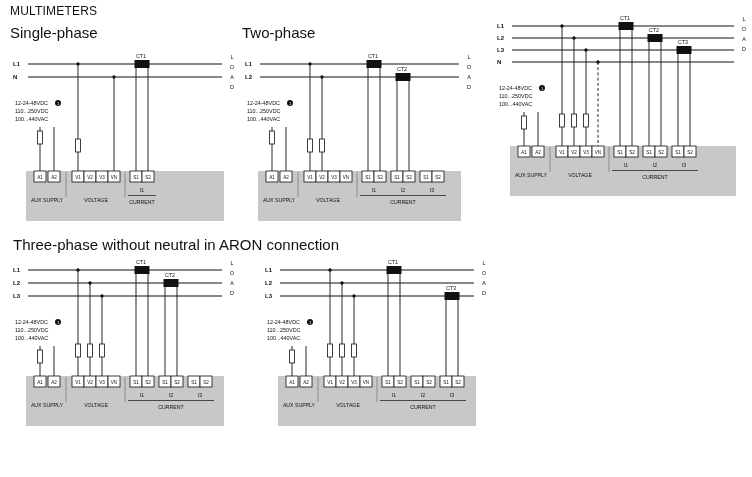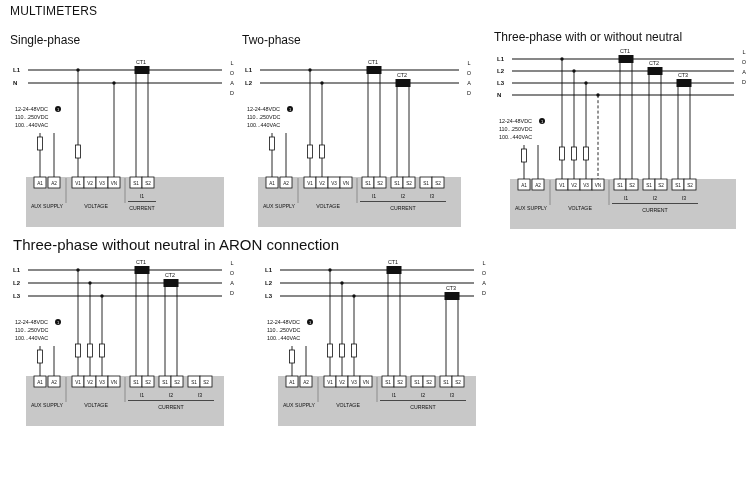--- a/index.html
+++ b/index.html
@@ -1,20 +1,20 @@
 <!DOCTYPE html>
 <html><head>
 <meta charset="utf-8">
 <style>
   html,body{margin:0;padding:0}
   body{width:752px;height:477px;background:#ffffff;position:relative;overflow:hidden;
        font-family:"Liberation Sans",sans-serif;color:#111}
   .heading{position:absolute;left:10px;top:4px;font-size:12px;font-weight:normal;letter-spacing:.2px}
   .dg{position:absolute}
-  .dg-title{font-size:12px;margin:16px 0 3px 2px;white-space:nowrap}
+  .dg-title{font-size:15px;margin:7px 0 3px 2px;white-space:nowrap}
   .section-title{position:absolute;left:13px;top:236px;font-size:15px;white-space:nowrap}
   svg{display:block}
 </style>
 </head>
 <body>
 
 <div class="heading">MULTIMETERS</div>
 
 <div class="dg" style="left:8px;top:17px">
   <div class="dg-title">Single-phase</div>
@@ -163,21 +163,20 @@
         <text x="133" y="13.5" font-size="5.4" text-anchor="middle" fill="#111">CT1</text>
         <line x1="157" y1="36.5" x2="157" y2="127" stroke="#111" stroke-width="0.9"></line>
         <line x1="169" y1="36.5" x2="169" y2="127" stroke="#111" stroke-width="0.9"></line>
         <rect x="155.5" y="29" width="15" height="8" fill="#111"></rect>
         <text x="162" y="26.5" font-size="5.4" text-anchor="middle" fill="#111">CT2</text>
       </g>
     </svg>
 </div>
 
 <div class="dg" style="left:492px;top:14px;width:260px">
-  <div class="dg-title">Three-phase with or without neutral</div>
   <svg width="258" height="200" style="font-family: &quot;Liberation Sans&quot;, sans-serif;">
       <g>
         <rect x="18" y="132" width="226" height="50" fill="#c8c8c8"></rect>
         <rect x="26" y="132" width="12" height="11" fill="#fff" stroke="#111" stroke-width="0.8"></rect>
         <text x="32" y="139.5" font-size="4.6" text-anchor="middle" fill="#111">A1</text>
         <rect x="40" y="132" width="12" height="11" fill="#fff" stroke="#111" stroke-width="0.8"></rect>
         <text x="46" y="139.5" font-size="4.6" text-anchor="middle" fill="#111">A2</text>
         <rect x="64" y="132" width="12" height="11" fill="#fff" stroke="#111" stroke-width="0.8"></rect>
         <text x="70" y="139.5" font-size="4.6" text-anchor="middle" fill="#111">V1</text>
         <rect x="76" y="132" width="12" height="11" fill="#fff" stroke="#111" stroke-width="0.8"></rect>

